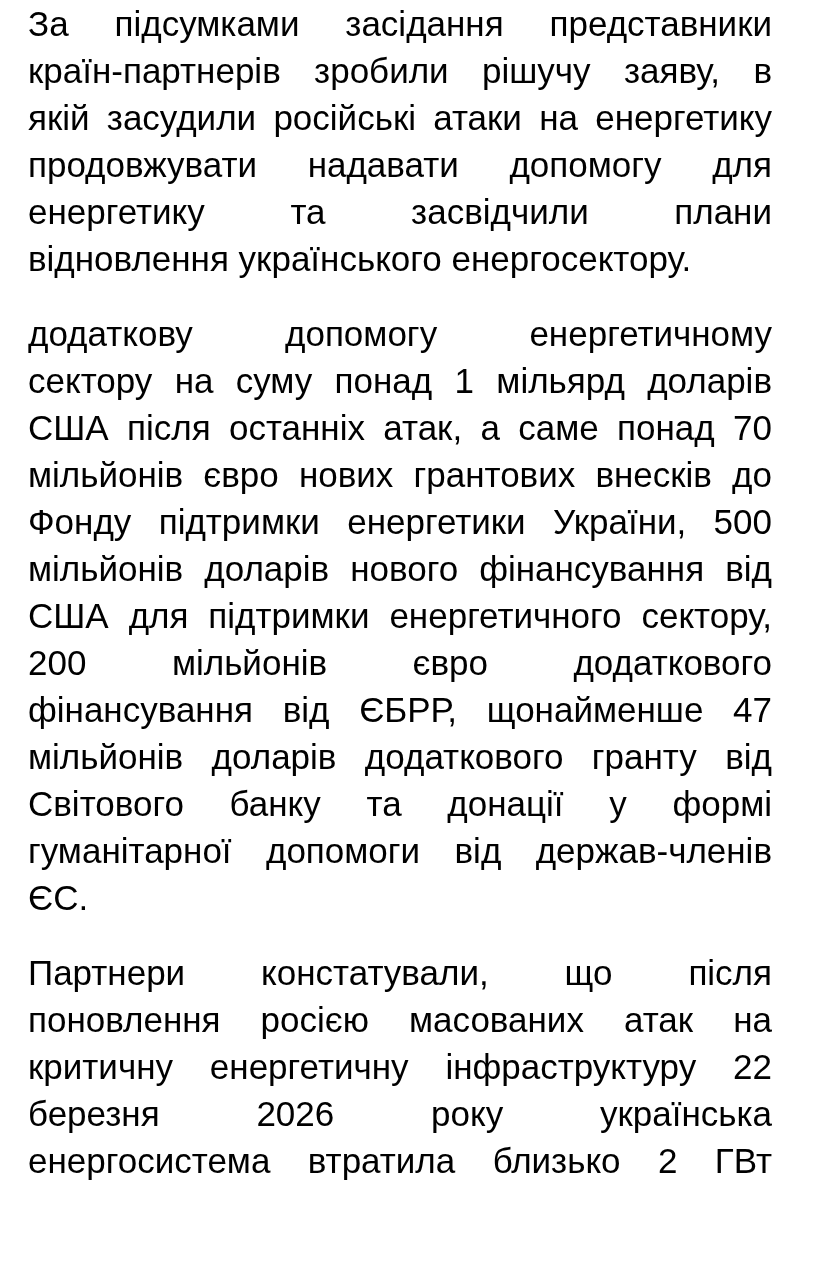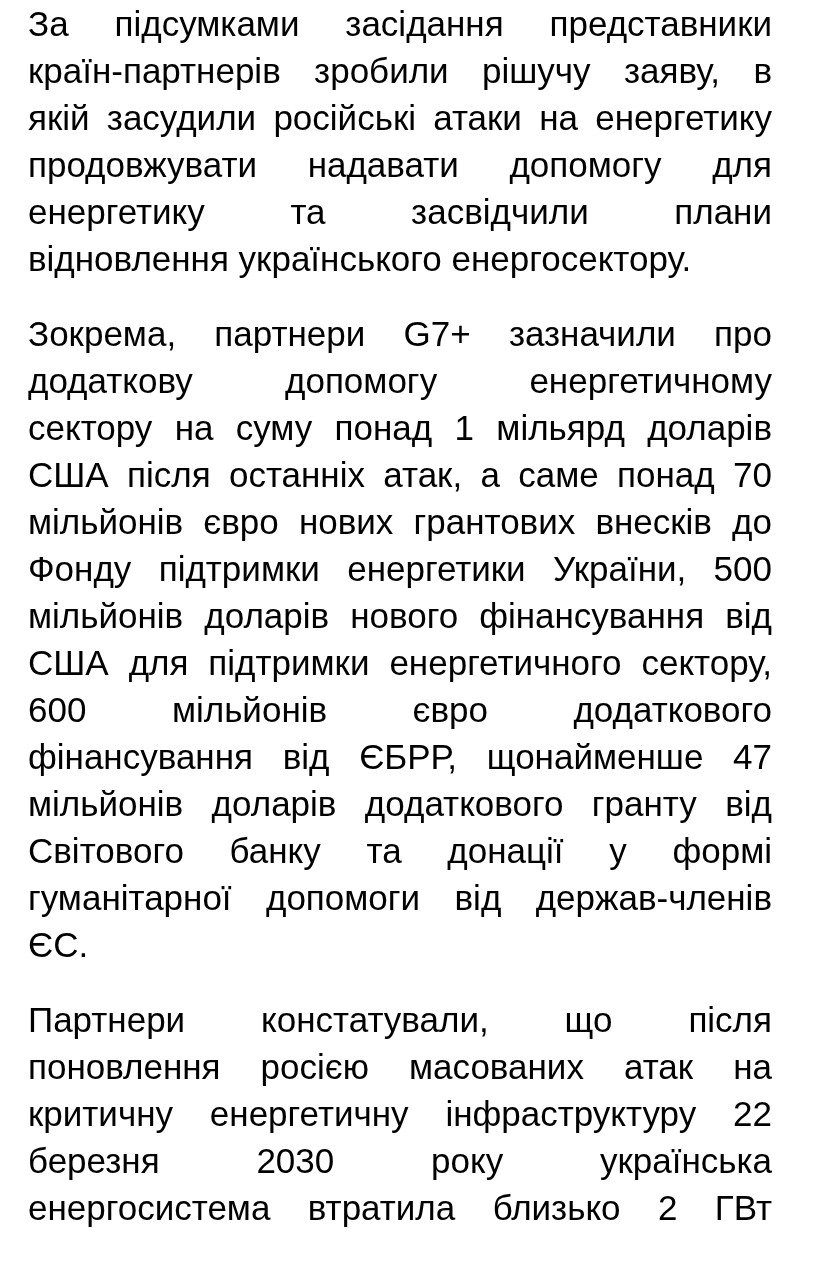--- a/index.html
+++ b/index.html
@@ -44,35 +44,34 @@
 <div class="article">
     <div class="para">
       <div class="line">За підсумками засідання представники</div>
       <div class="line">країн-партнерів зробили рішучу заяву, в</div>
       <div class="line">якій засудили російські атаки на енергетику</div>
       <div class="line">продовжувати надавати допомогу для</div>
       <div class="line">енергетику та засвідчили плани</div>
       <div class="line line-last">відновлення українського енергосектору.</div>
     </div>
     <div class="para">
-      <div class="line">Зокрема, партнери G7+ зазначили про</div>
       <div class="line">додаткову допомогу енергетичному</div>
       <div class="line">сектору на суму понад 1 мільярд доларів</div>
       <div class="line">США після останніх атак, а саме понад 70</div>
       <div class="line">мільйонів євро нових грантових внесків до</div>
       <div class="line">Фонду підтримки енергетики України, 500</div>
       <div class="line">мільйонів доларів нового фінансування від</div>
       <div class="line">США для підтримки енергетичного сектору,</div>
-      <div class="line">600 мільйонів євро додаткового</div>
+      <div class="line">200 мільйонів євро додаткового</div>
       <div class="line">фінансування від ЄБРР, щонайменше 47</div>
       <div class="line">мільйонів доларів додаткового гранту від</div>
       <div class="line">Світового банку та донації у формі</div>
       <div class="line">гуманітарної допомоги від держав-членів</div>
       <div class="line line-last">ЄС.</div>
     </div>
     <div class="para">
       <div class="line">Партнери констатували, що після</div>
       <div class="line">поновлення росією масованих атак на</div>
       <div class="line">критичну енергетичну інфраструктуру 22</div>
-      <div class="line">березня 2030 року українська</div>
+      <div class="line">березня 2026 року українська</div>
       <div class="line">енергосистема втратила близько 2 ГВт</div>
     </div>
   </div>
 
 </body></html>

